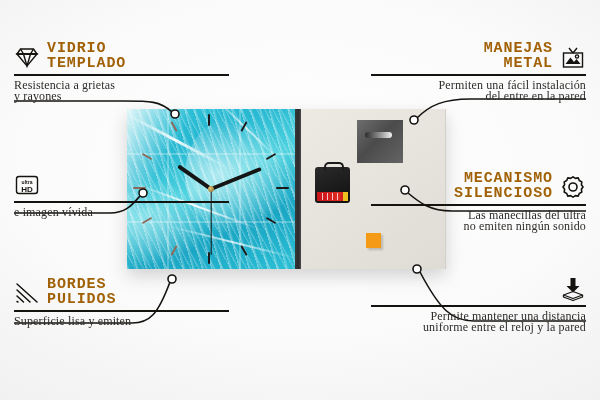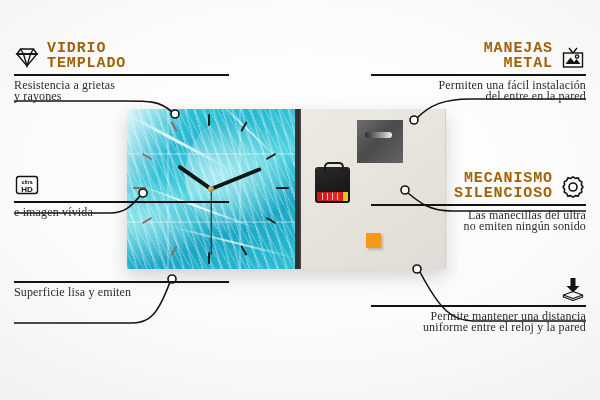--- a/index.html
+++ b/index.html
@@ -178,20 +178,36 @@
         </svg>
       </span>
       <div>
       </div>
     </div>
     <div class="rule"></div>
     <div class="desc">e imagen vívida</div>
   </div>
 
   <div class="feat left" style="left:14px;top:278px;">
+    <div class="head">
+      <span class="ico">
+        <svg viewBox="0 0 26 26">
+            <g stroke="#15130f" stroke-width="1.5" stroke-linecap="round">
+          <line x1="3" y1="4" x2="23" y2="22"></line>
+              <line x1="3" y1="10" x2="16" y2="22"></line>
+          <line x1="3" y1="16" x2="9.5" y2="22"></line>
+              <line x1="3" y1="21.5" x2="4" y2="22"></line>
+        </g>
+          </svg>
+      </span>
+      <div>
+        <div class="title">BORDES</div>
+        <div class="title">PULIDOS</div>
+      </div>
+    </div>
     <div class="rule"></div>
     <div class="desc">Superficie lisa y emiten</div>
   </div>
 
   <div class="feat right" style="left:371px;top:42px;">
     <div class="head">
       <div>
         <div class="title">MANEJAS</div>
         <div class="title">METAL</div>
       </div>

